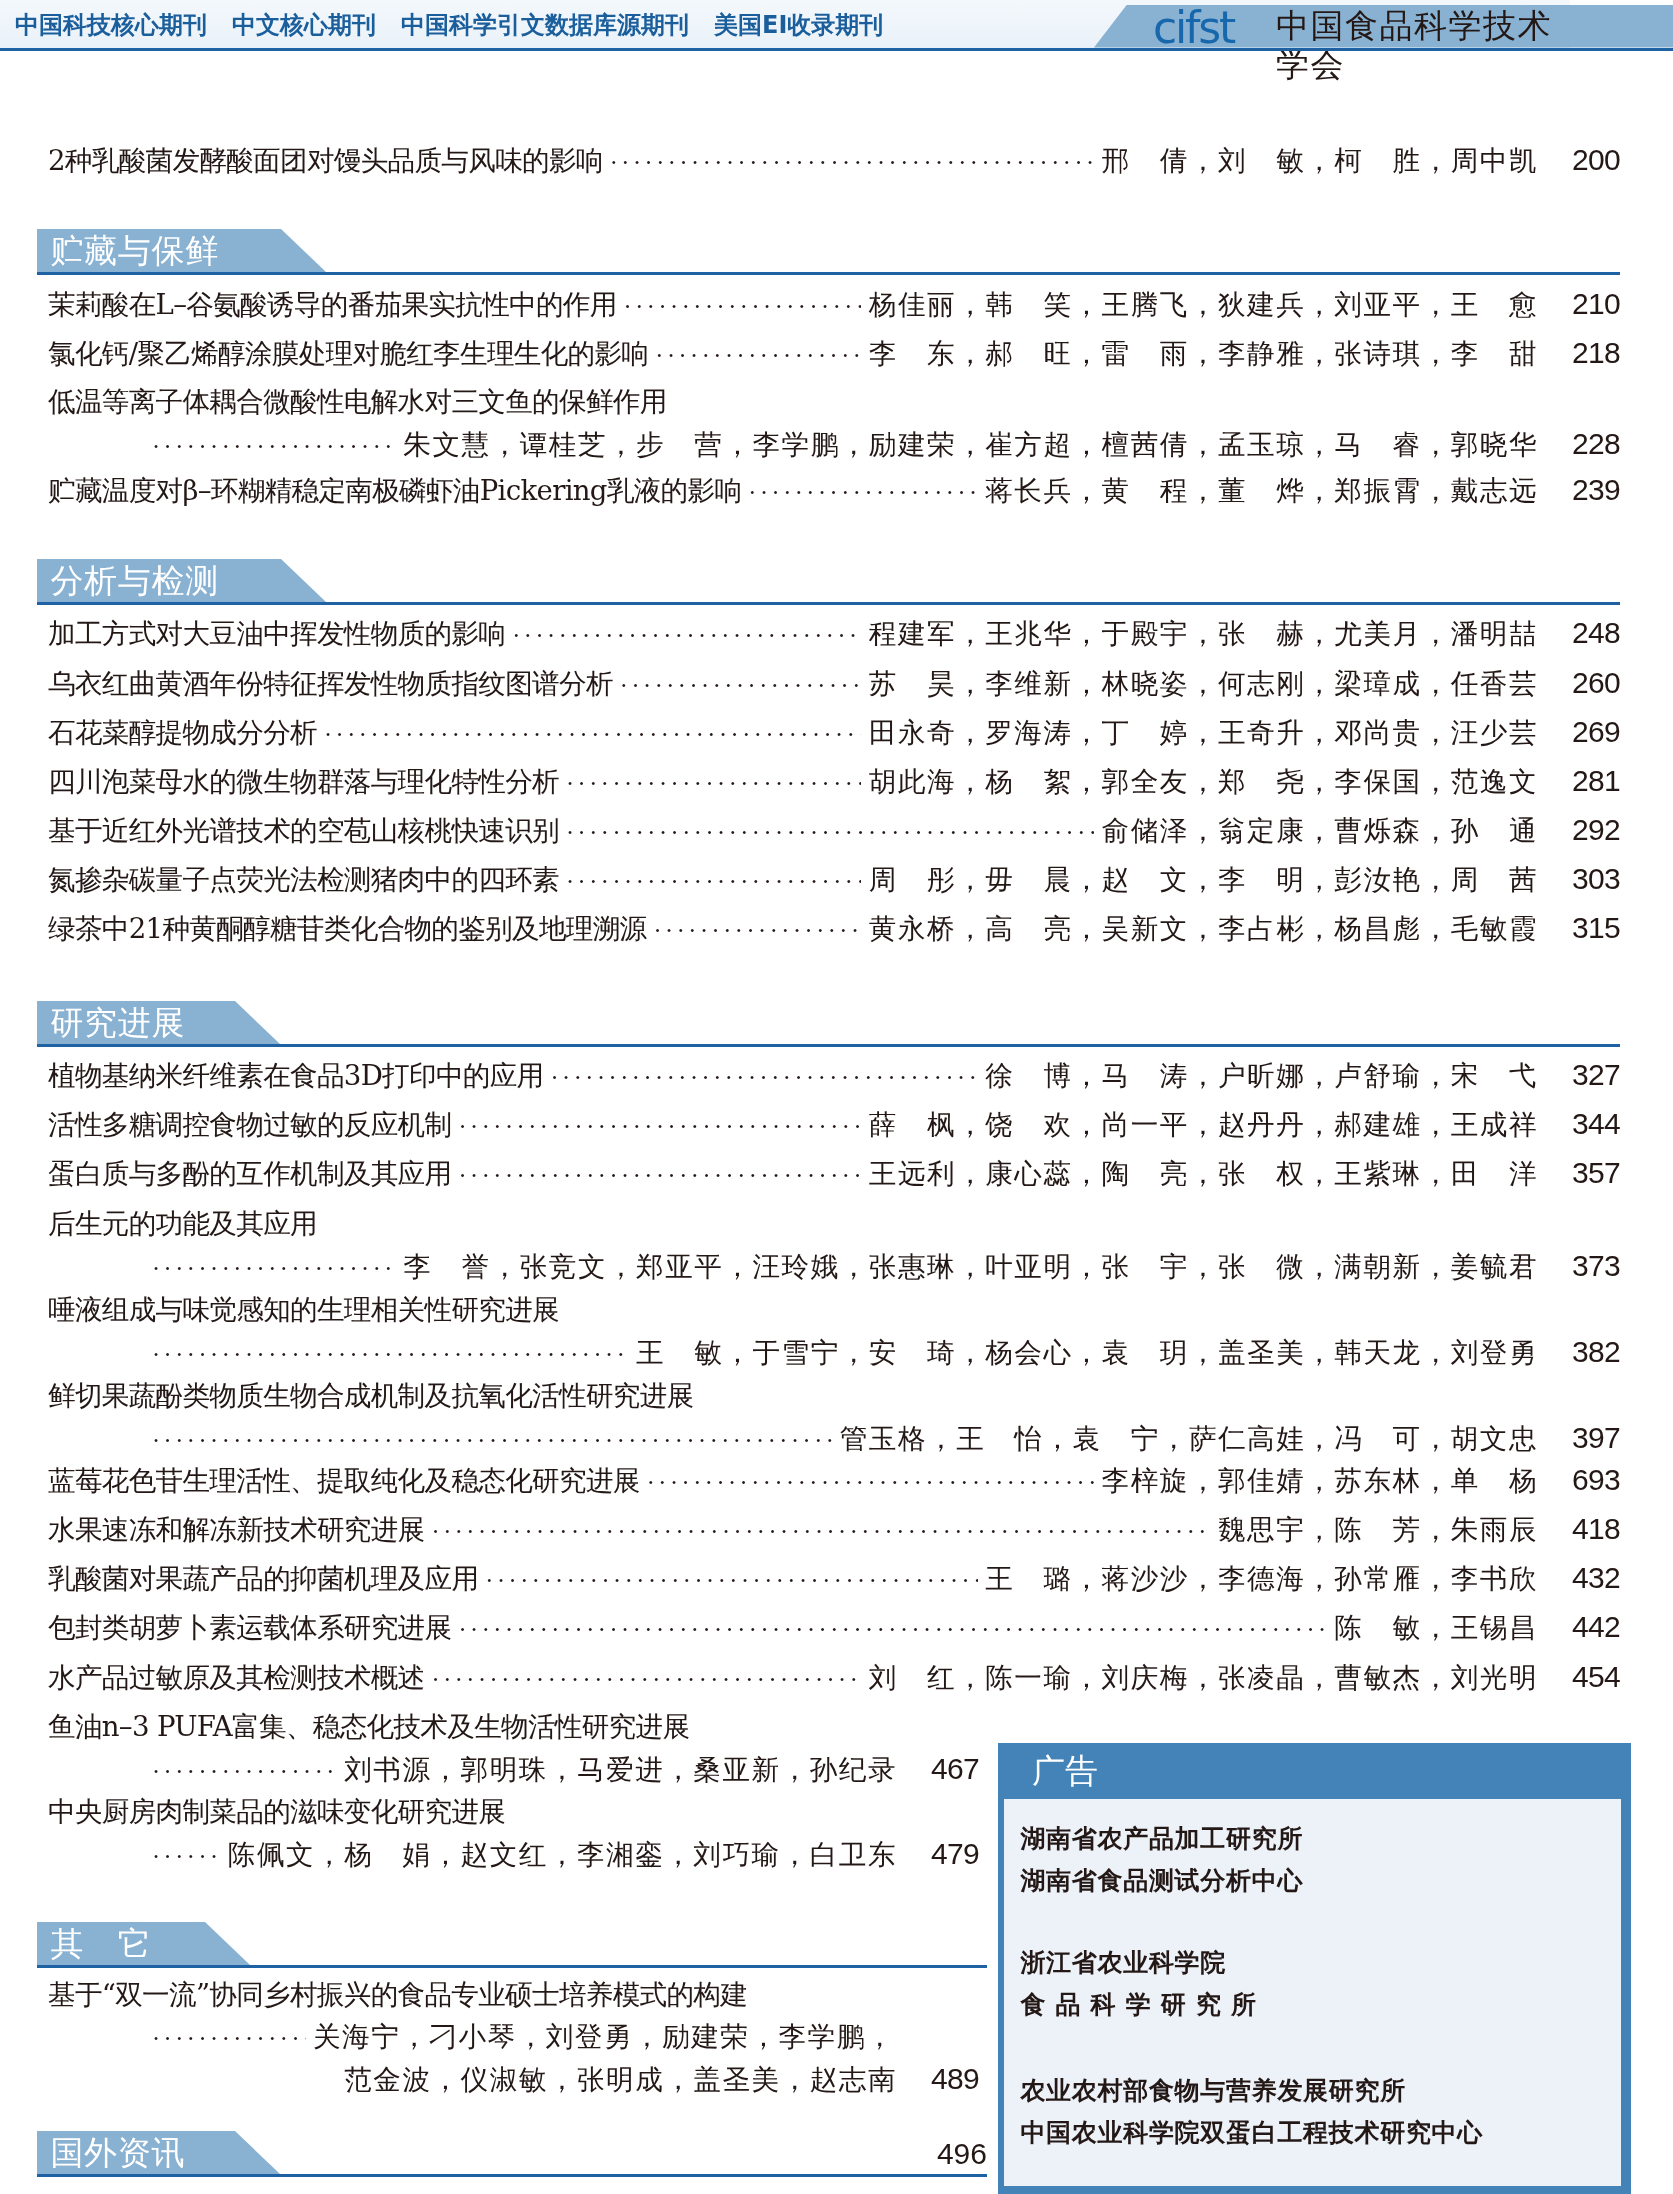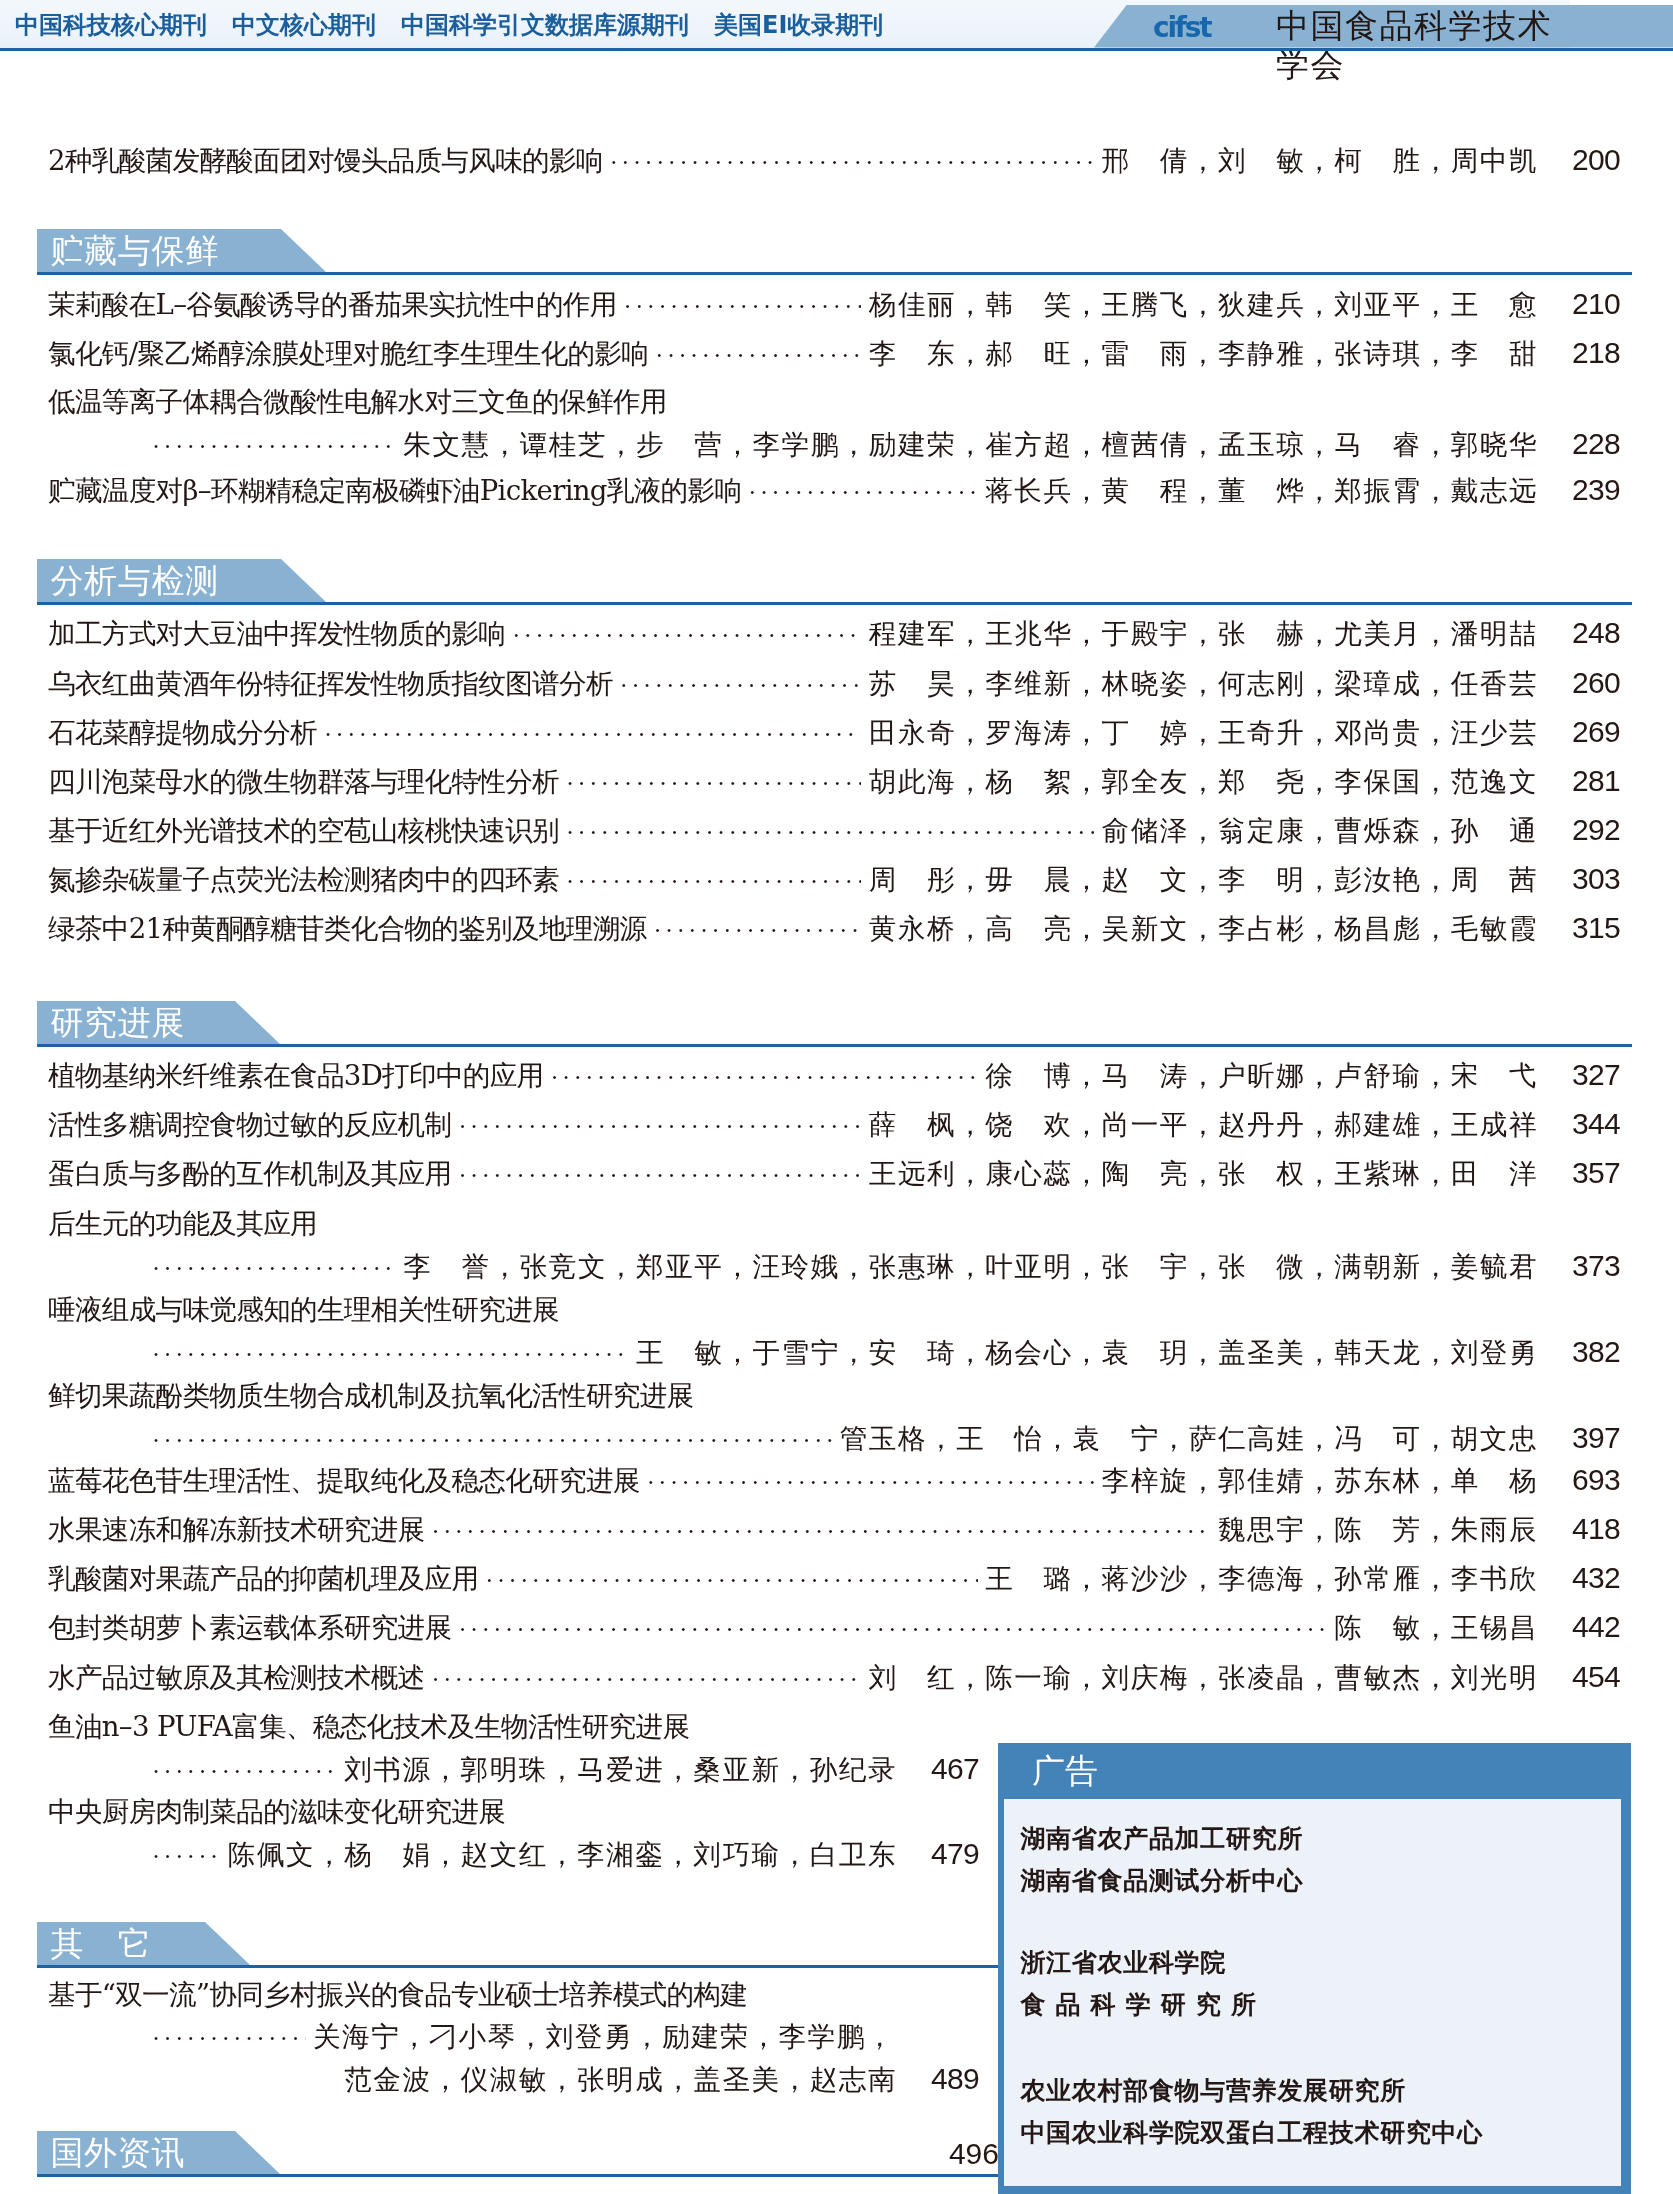--- a/index.html
+++ b/index.html
@@ -9,38 +9,38 @@
   
   .banner { position: absolute; left: 0; top: 0; width: 1570px; height: 51px;
             background: linear-gradient(180deg, #f3f8fc 0%, #e9f1f8 100%); }
   .banner-line { position: absolute; left: 0; top: 48px; width: 1673px; height: 3px; background: #1e62a4; }
   .banner-tags { position: absolute; left: 15px; top: 9px; display: flex; gap: 25px;
                  font-family: "DejaVu Sans", sans-serif; font-weight: bold; font-size: 24px;
                  color: #1b5e9c; letter-spacing: 0px; white-space: nowrap; }
   .banner-right { position: absolute; left: 1094px; top: 4.5px; width: 580px; height: 43px;
                   background: #89b1d1; clip-path: polygon(33px 0, 100% 0, 100% 100%, 0 100%); }
   .logo { position: absolute; left: 1153px; top: 7.5px; font-family: "DejaVu Sans", sans-serif;
-          font-weight: bold; font-size: 28px; color: #1767ad; letter-spacing: -2.2px; line-height: 39px; }
+          font-weight: normal; font-size: 44px; color: #1767ad; letter-spacing: -2.2px; line-height: 39px; }
   .society { position: absolute; left: 1276px; top: 6px; font-family: "DejaVu Serif", serif;
              font-size: 33px; color: #231815; line-height: 39px; letter-spacing: 1.5px; }
 
   
   .toc { position: absolute; left: 0; top: 0; width: 1673px; }
   .entry { position: absolute; left: 48px; width: 1572px; font-size: 27.6px; line-height: 42px; white-space: nowrap; }
   .row { display: flex; align-items: baseline; height: 42px; }
   .title { flex: none; letter-spacing: -0.7px; }
   .dots { flex: 1 1 auto; overflow: hidden; margin: 0 7.5px; color: #231815; letter-spacing: 4.5px;
           font-size: 22.4px; white-space: nowrap; }
   .dots::before { content: "··························································································································"; }
   .authors { flex: none; letter-spacing: 1.5px; text-align: center; }
   .page { flex: none; width: 82px; text-align: right; font-family: "Liberation Sans", sans-serif;
           font-size: 30px; letter-spacing: -0.7px; }
   .indent { padding-left: 97px; }
 
-  .section { position: absolute; left: 37px; width: 1583px; height: 46px; padding-left: 12px; }
+  .section { position: absolute; left: 37px; width: 1583px; height: 46px; }
   .section-tab { position: absolute; left: 0; top: 0; height: 43px; background: #89b1d1;
                  clip-path: polygon(0 0, calc(100% - 45px) 0, 100% 100%, 0 100%); }
   .section-label { position: absolute; left: 13.4px; top: 1.5px; font-family: "DejaVu Sans", sans-serif;
                    font-size: 33px; color: #ffffff; line-height: 40px; letter-spacing: 0.7px; }
   .section-rule { position: absolute; left: 0; top: 43px; width: 100%; height: 3px; background: #1e62a4; }
   .section-page { position: absolute; right: 0; top: 6px; font-family: "Liberation Sans", sans-serif;
                   font-size: 30px; color: #231815; }
 
   
   .ad { position: absolute; left: 998px; top: 1743px; width: 633px; height: 451px; background: #4383b8; }

